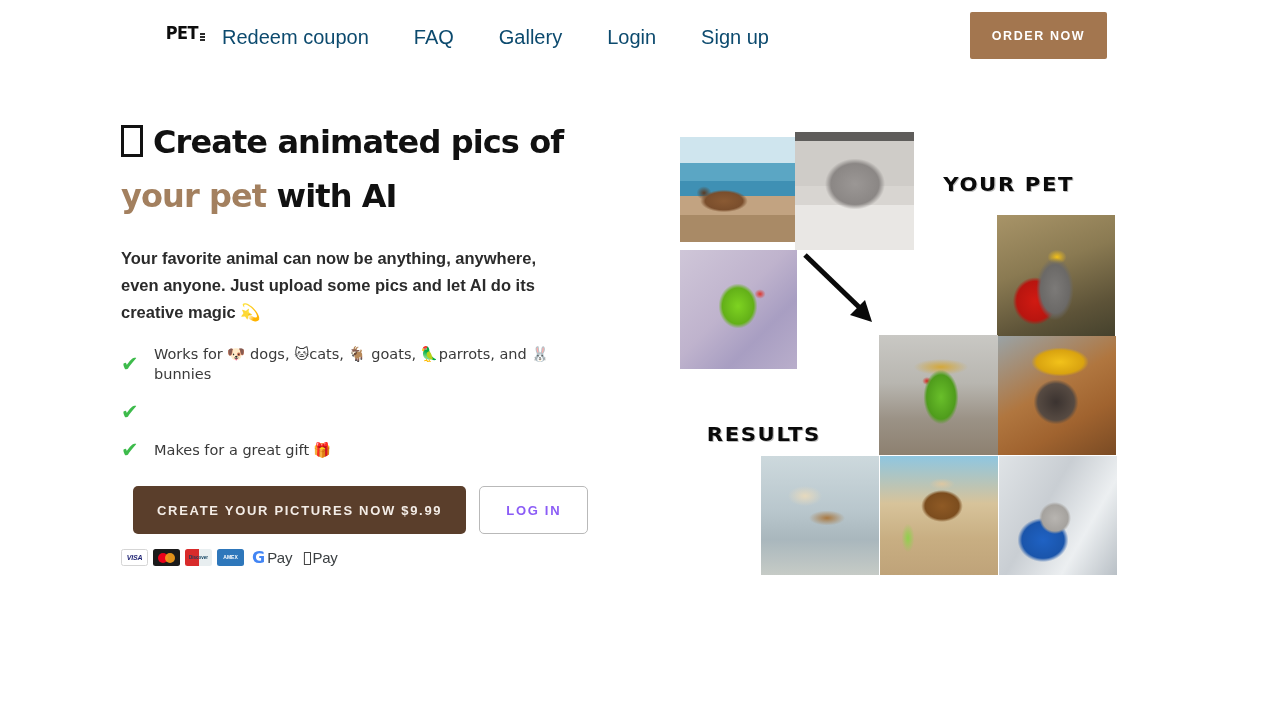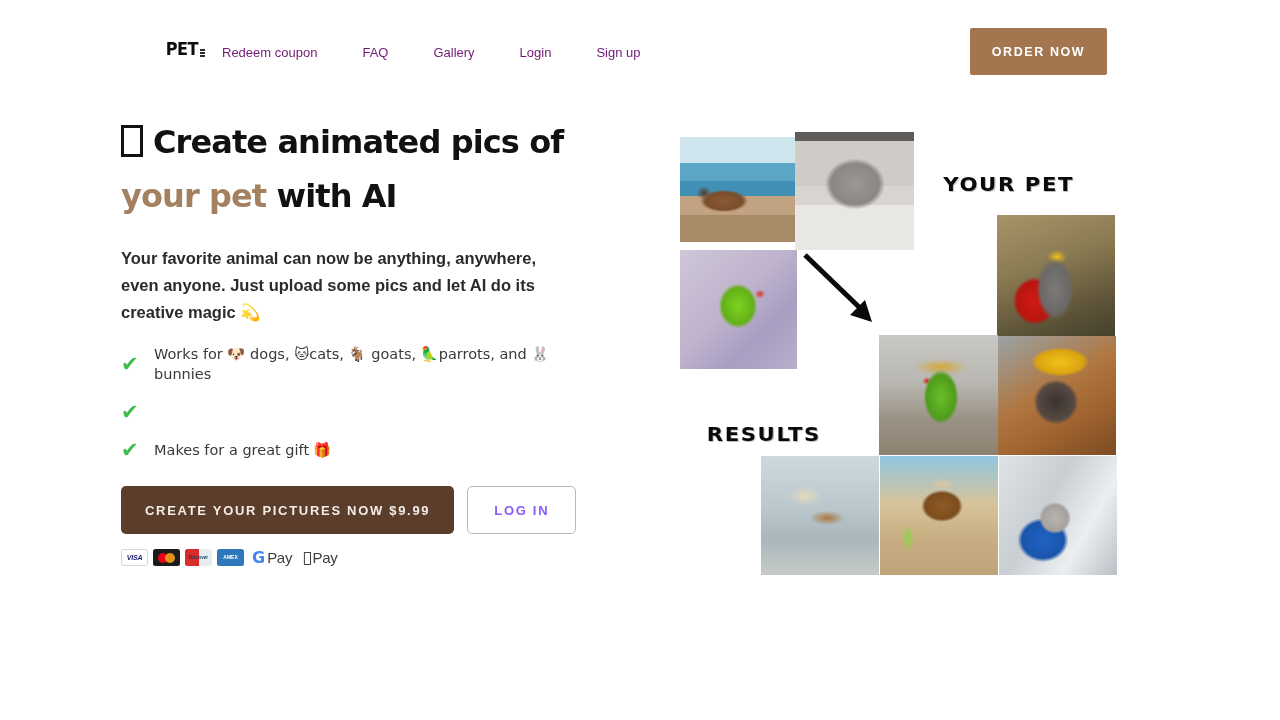--- a/index.html
+++ b/index.html
@@ -6,38 +6,38 @@
   html, body {
     width: 1280px; height: 720px;
     background: #ffffff;
     font-family: "Liberation Sans", sans-serif;
     overflow: hidden;
   }
   .page { position: relative; width: 1280px; height: 720px; background:#fff; }
 
   
   .header {
-    position: absolute; left: 0; top: 16px; width: 1044px; height: 72px;
+    position: absolute; left: 0; top: 0; width: 1044px; height: 72px;
     display: flex; align-items: center;
   }
   .logo {
     position: absolute; left: 165px; top: 25px;
     display: flex; align-items: flex-end; gap: 1px;
   }
   .logo-word {
     font-family: "DejaVu Sans", sans-serif;
     font-weight: 700; font-size: 17px; letter-spacing: -0.6px;
     color: #0d0d0d; line-height: 1; transform: scaleX(0.95);
   }
   .logo-dots { display: flex; flex-direction: column; gap: 1.5px; padding-bottom: 1px; }
   .logo-dots i { display:block; width: 5px; height: 1.6px; background: #2b2b2b; }
 
   .nav { position: absolute; left: 222px; top: 24px; display: flex; align-items: center; }
   .nav a {
-    font-size: 13px; color: #701a75; text-decoration: none;
+    font-size: 20px; color: #0c4a6e; text-decoration: none;
     margin-right: 45px; line-height: 26px; white-space: nowrap;
   }
   .nav a:last-child { margin-right: 10px; }
 
   .order-now {
     position: absolute; left: 970px; top: 12px;
     width: 137px; height: 47px;
     background: #a3764f; color: #ffffff;
     border: none; border-radius: 2px;
     font-size: 12.5px; font-weight: 700; letter-spacing: 1.6px;
@@ -79,21 +79,21 @@
     font-family: "DejaVu Sans", sans-serif; font-weight: 700;
   }
   .emoji { font-family: "DejaVu Sans", sans-serif; }
 
   .cta-row { display: flex; align-items: center; gap: 13px; margin-bottom: 15px; }
   .btn-primary {
     height: 48px; padding: 8px 24px;
     background: #5a3e2b; color: #f3ece6;
     border: none; border-radius: 5px; cursor: pointer;
     font-size: 13px; font-weight: 700; letter-spacing: 1.7px;
-    font-family: "Liberation Sans", sans-serif; white-space: nowrap;
+    font-family: "Liberation Sans", sans-serif; white-space: nowrap; margin-left: 12px;
   }
   .btn-secondary {
     height: 48px; padding: 0 26px;
     background: #ffffff; color: #8b5cf6;
     border: 1px solid #b9b9b9; border-radius: 5px; cursor: pointer;
     font-size: 13px; font-weight: 700; letter-spacing: 1.7px;
     font-family: "Liberation Sans", sans-serif; white-space: nowrap;
   }
 
   .pay-row { display: flex; align-items: center; gap: 5px; height: 17px; }

